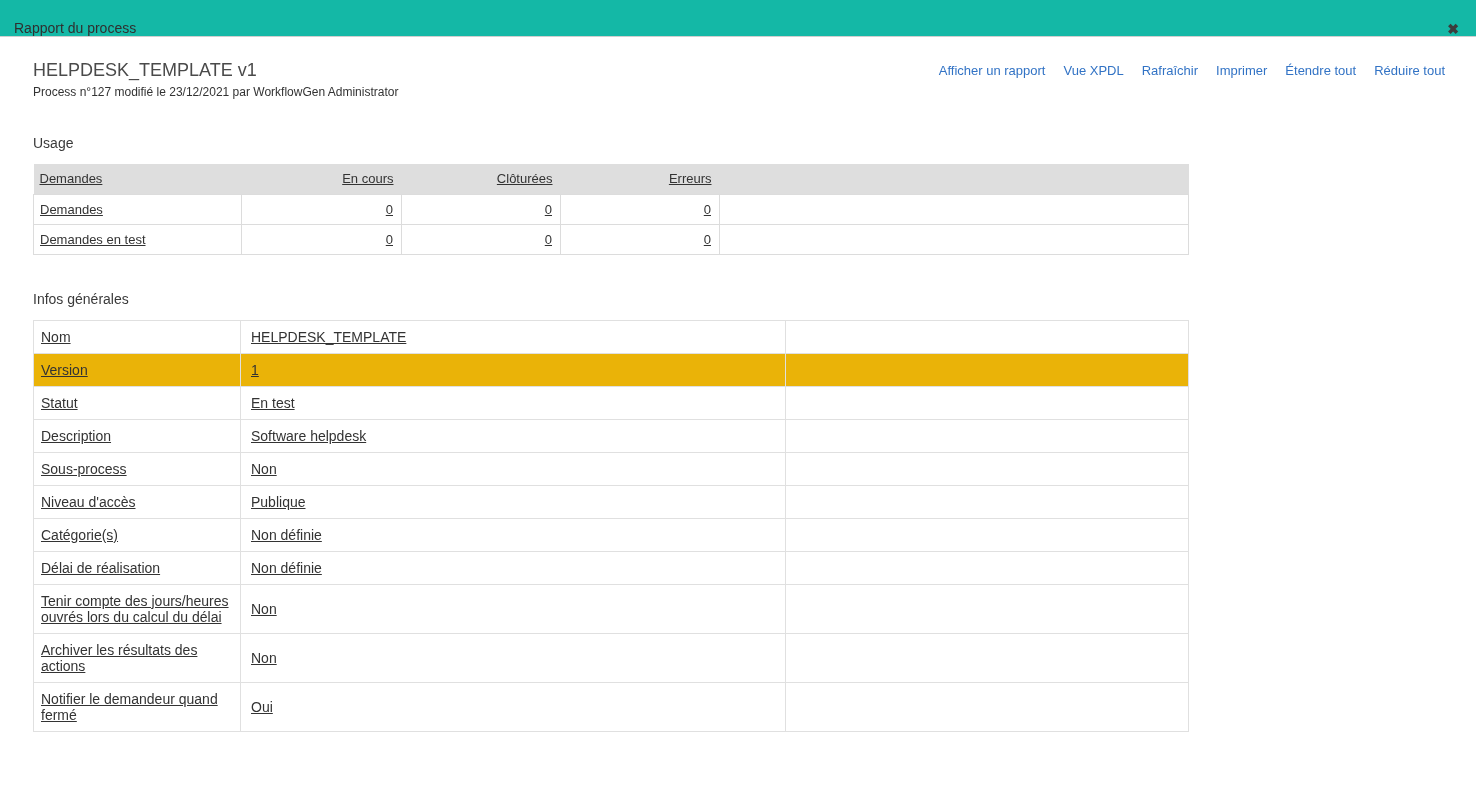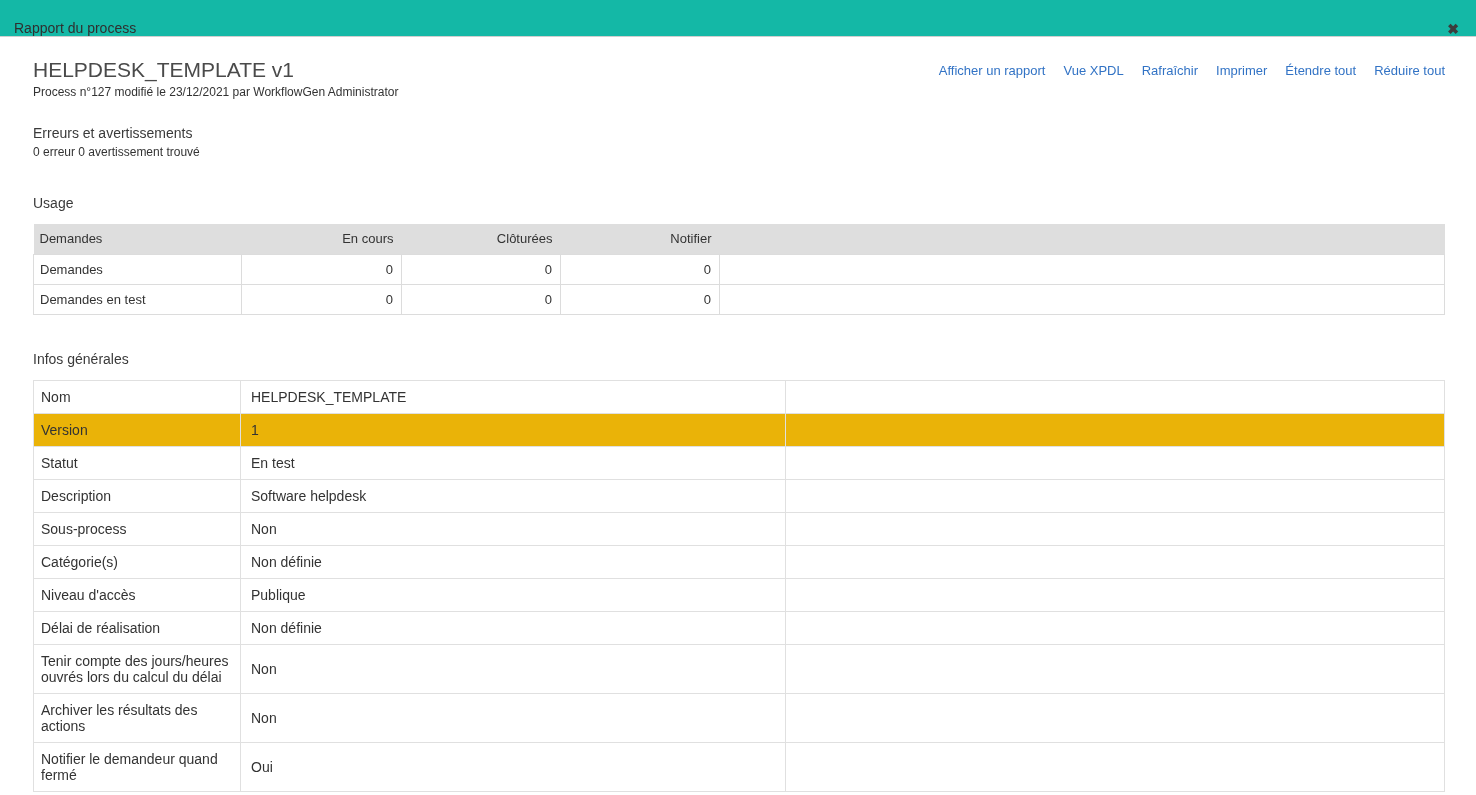--- a/index.html
+++ b/index.html
@@ -32,21 +32,21 @@
   
   .content { padding: 0 31px 0 33px; }
 
   .header-row {
     display: flex;
     justify-content: space-between;
     align-items: flex-start;
     margin-top: 23px;
   }
   h1 {
-    font-size: 21px;
+    font-size: 18px;
     font-weight: normal;
     color: #4a4a4a;
     line-height: 20px;
   }
   .subtitle { font-size: 12px; color: #333; margin-top: 5px; }
 
   .toolbar-links {
     display: flex;
     gap: 18px;
     margin-top: 3px;
@@ -64,21 +64,21 @@
     font-weight: normal;
     color: #3a3a3a;
     line-height: 16px;
   }
   .section-errors { margin-top: 26px; }
   .section-errors .summary { font-size: 12px; color: #333; margin-top: 4px; }
 
   .section-usage { margin-top: 36px; }
   .section-info  { margin-top: 36px; }
 
-  table { border-collapse: collapse; width: 1412px; table-layout: fixed; }
+  table { border-collapse: collapse; width: 1156px; table-layout: fixed; text-decoration: underline; }
 
   
   .usage-table { margin-top: 13px; font-size: 13px; }
   .usage-table th {
     background: #dedede;
     font-weight: normal;
     color: #333;
     padding: 7px 8px 7px 6px;
     height: 30px;
   }
@@ -123,41 +123,37 @@
     <div class="toolbar-links">
       <a>Afficher un rapport</a>
       <a>Vue XPDL</a>
       <a>Rafraîchir</a>
       <a>Imprimer</a>
       <a>Étendre tout</a>
       <a>Réduire tout</a>
     </div>
   </div>
 
-  <div class="section-errors">
-    <h2>Erreurs et avertissements</h2>
-    <div class="summary">0 erreur 0 avertissement trouvé</div>
-  </div>
 
   <div class="section-usage">
     <h2>Usage</h2>
     <table class="usage-table">
       <colgroup>
         <col style="width:208px">
           <col style="width:160px">
           <col style="width:159px">
           <col style="width:159px">
           <col>
       </colgroup>
       <thead>
         <tr>
           <th>Demandes</th>
           <th class="num">En cours</th>
           <th class="num">Clôturées</th>
-          <th class="num">Notifier</th>
+          <th class="num">Erreurs</th>
           <th></th>
         </tr>
       </thead>
       <tbody>
         <tr>
           <td>Demandes</td>
           <td class="num">0</td>
           <td class="num">0</td>
           <td class="num">0</td>
           <td></td>
@@ -201,27 +197,27 @@
           <td>Description</td>
           <td class="val">Software helpdesk</td>
           <td></td>
         </tr>
         <tr>
           <td>Sous-process</td>
           <td class="val">Non</td>
           <td></td>
         </tr>
         <tr>
+          <td>Niveau d'accès</td>
+          <td class="val">Publique</td>
+          <td></td>
+        </tr>
+        <tr>
           <td>Catégorie(s)</td>
           <td class="val">Non définie</td>
-          <td></td>
-        </tr>
-        <tr>
-          <td>Niveau d'accès</td>
-          <td class="val">Publique</td>
           <td></td>
         </tr>
         <tr>
           <td>Délai de réalisation</td>
           <td class="val">Non définie</td>
           <td></td>
         </tr>
         <tr>
           <td>Tenir compte des jours/heures ouvrés lors du calcul du délai</td>
           <td class="val">Non</td>

